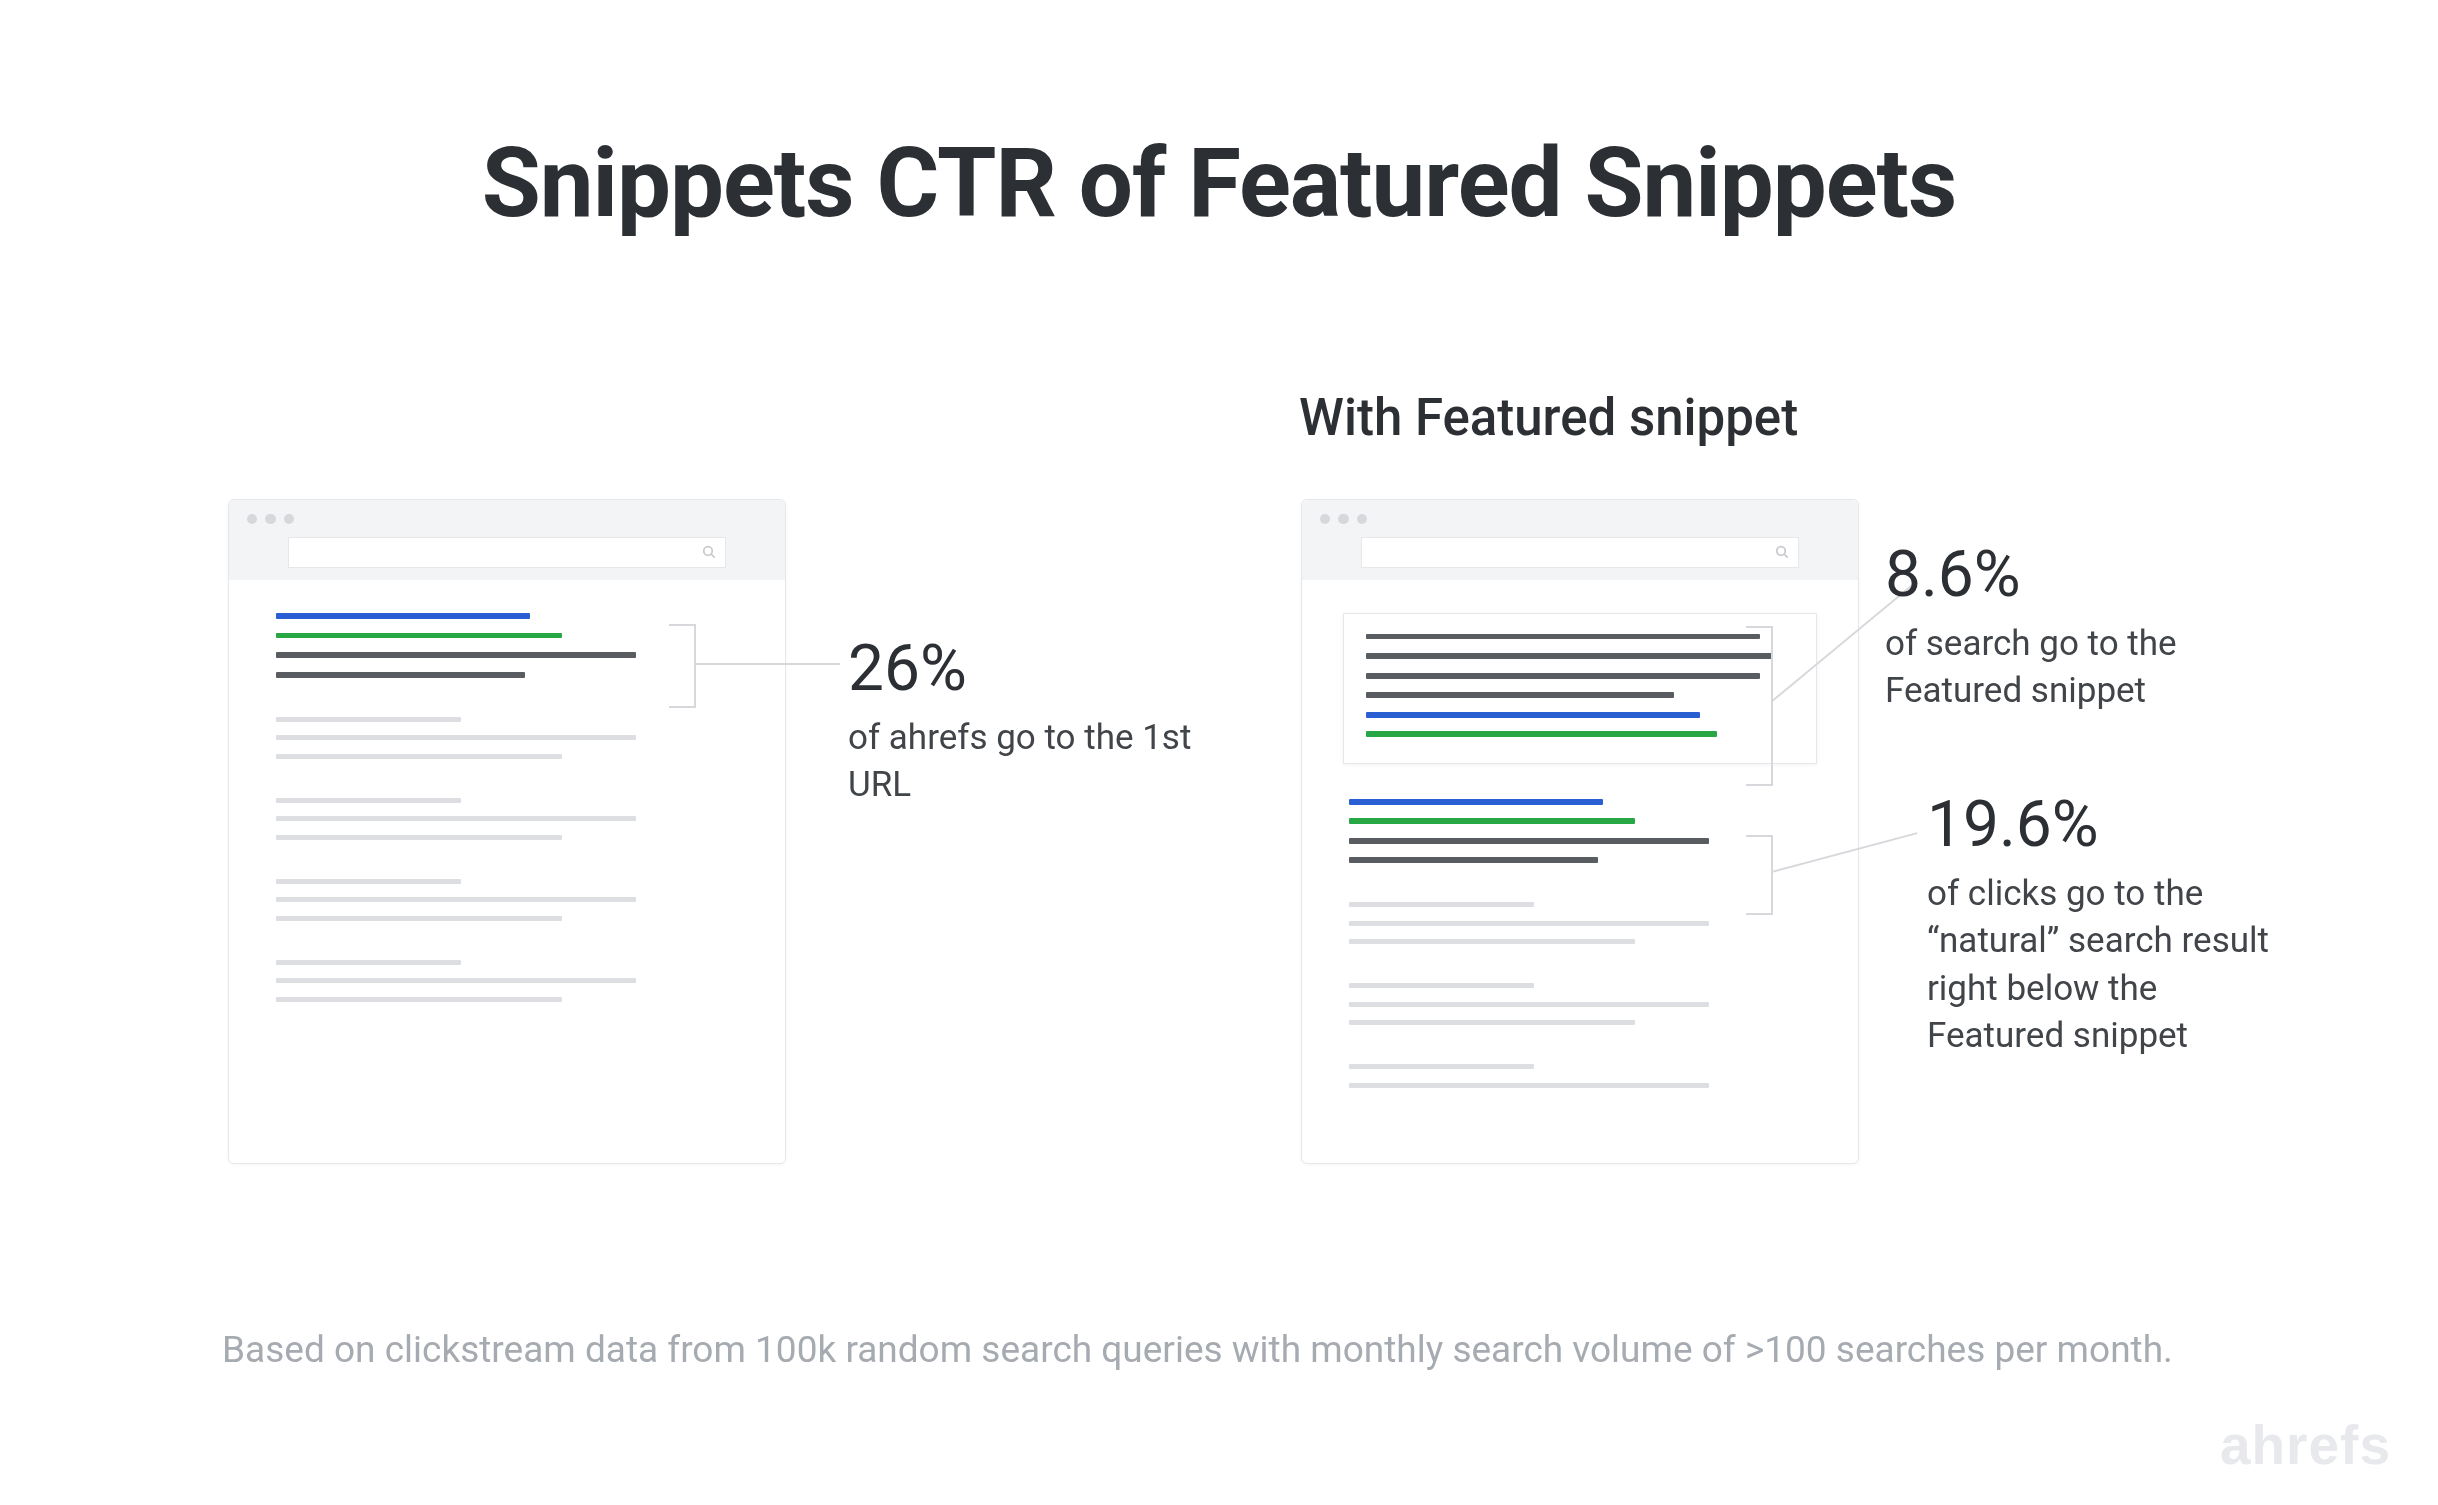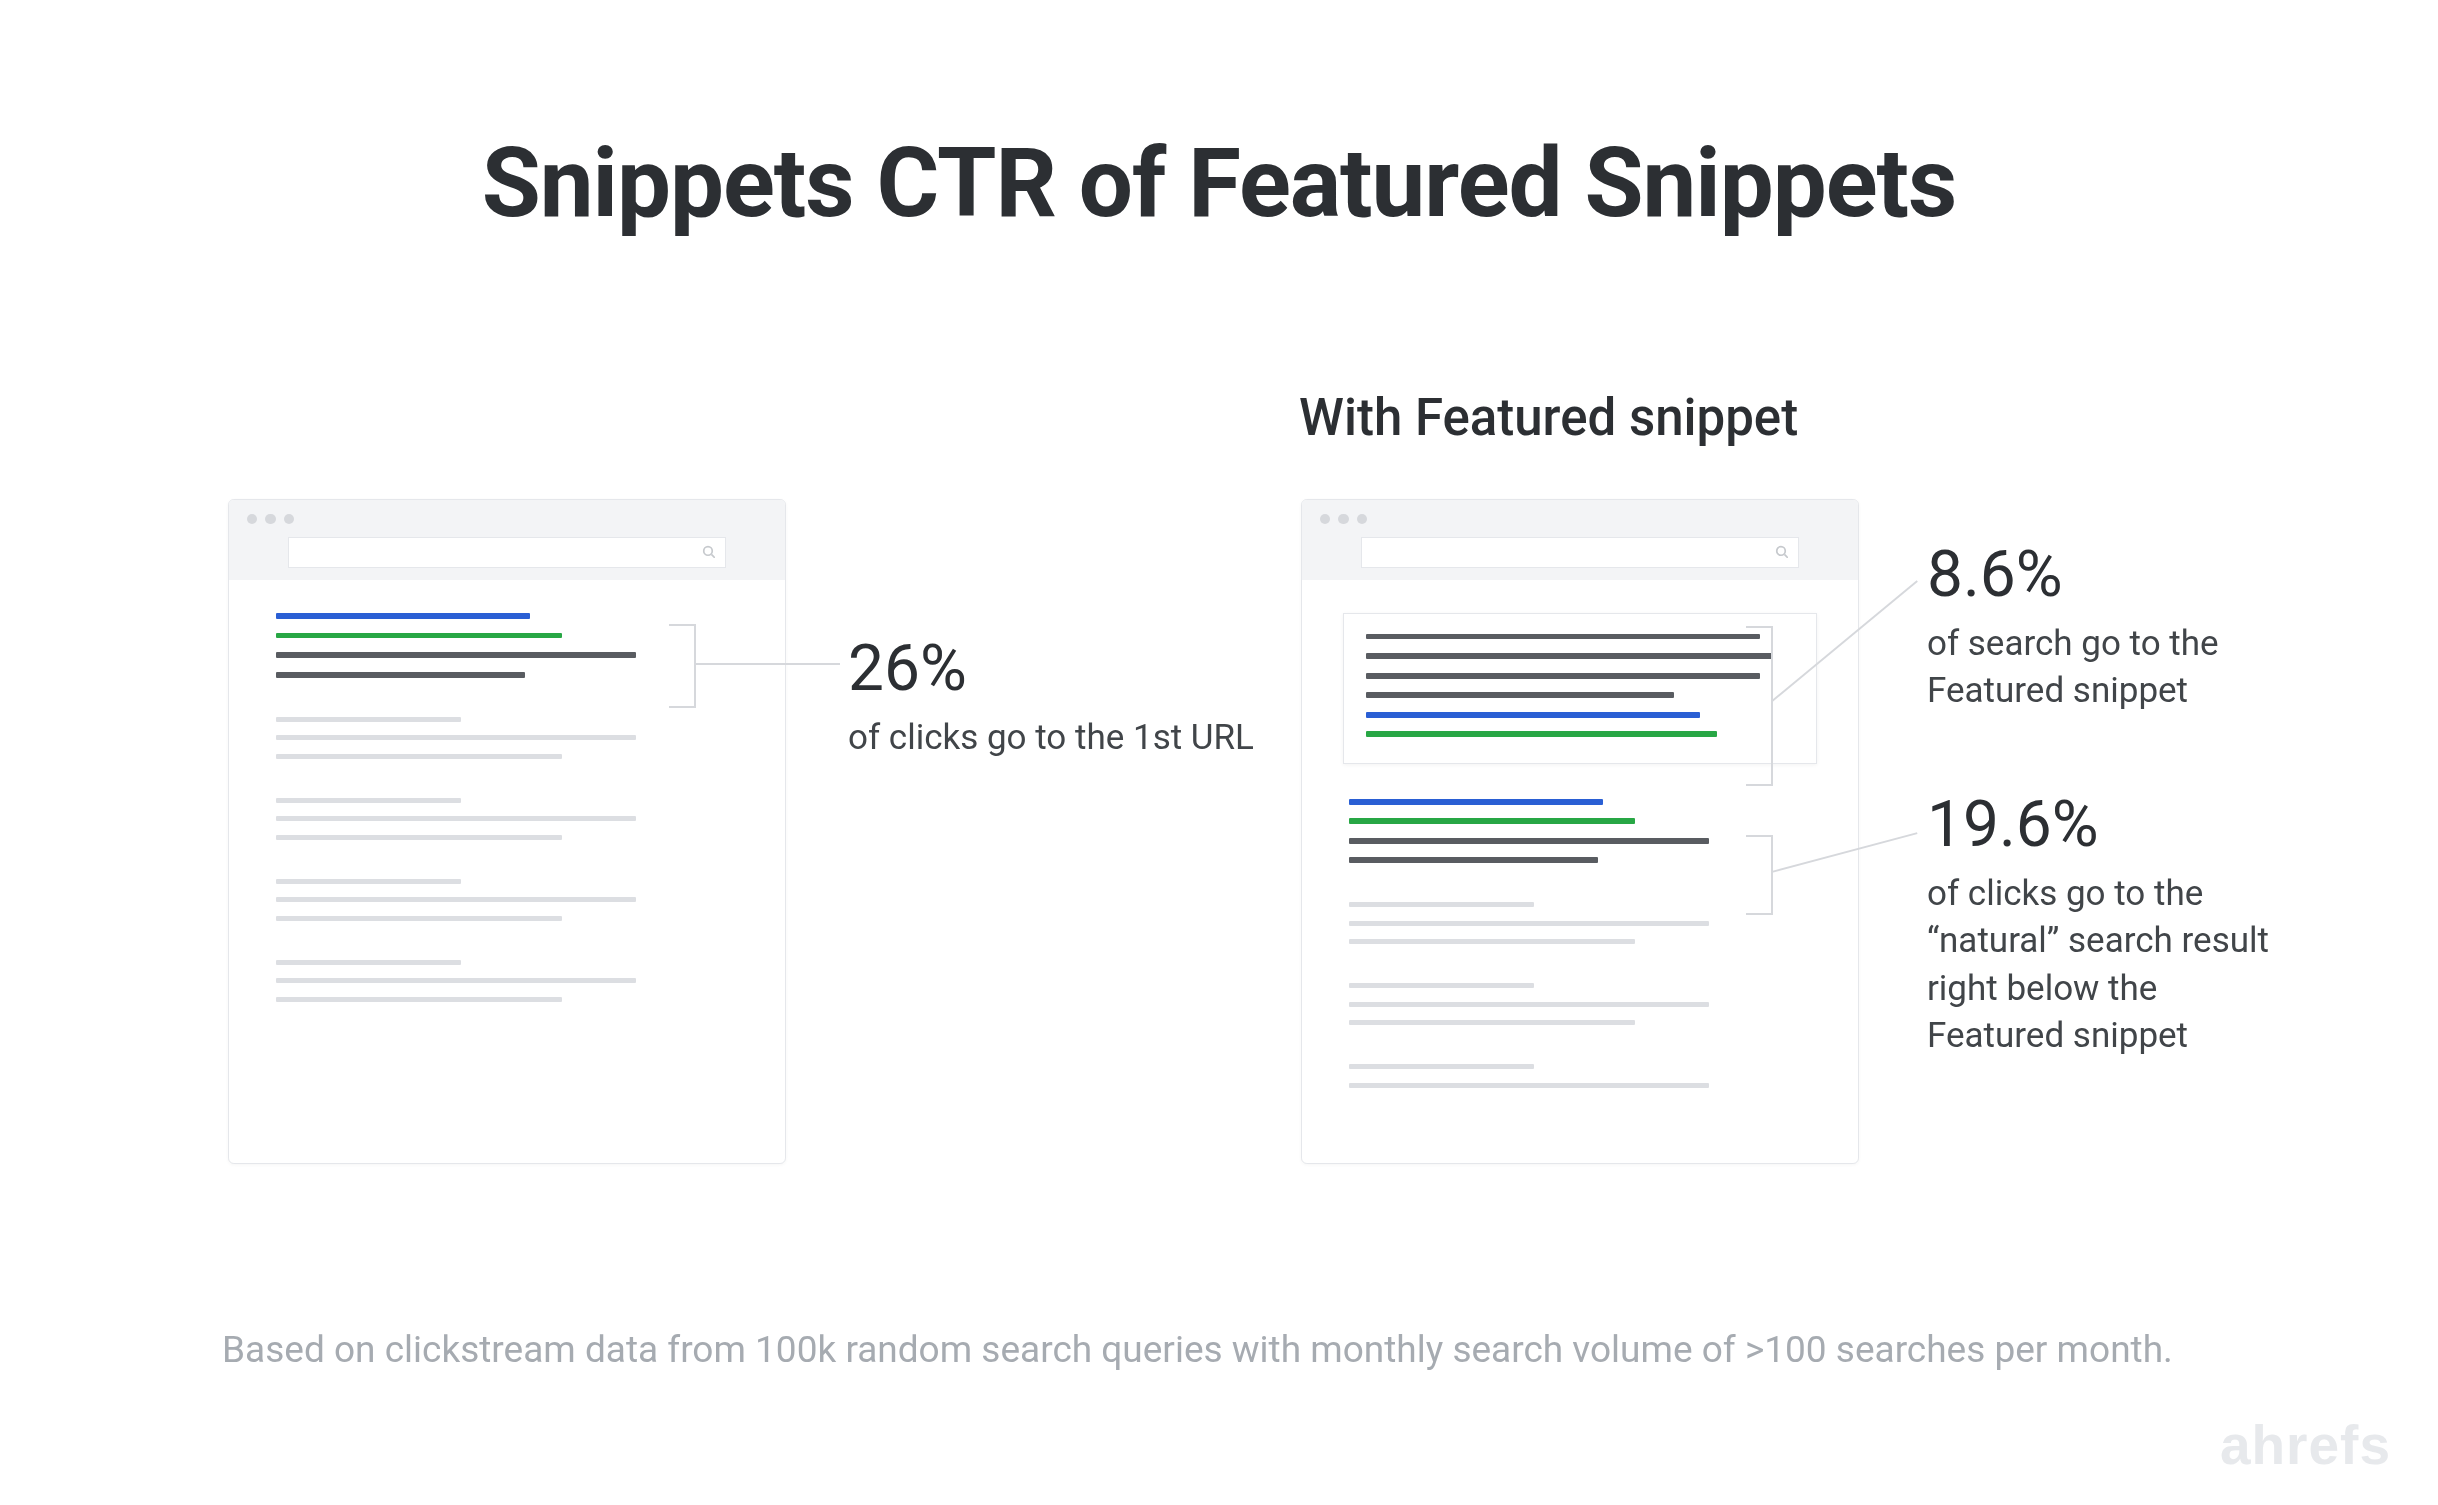--- a/index.html
+++ b/index.html
@@ -146,21 +146,21 @@
     margin-bottom: 9.8px;
   }
   .callout .desc {
     font-size: 35px;
     font-weight: 400;
     color: #414549;
     line-height: 1.35;
   }
 
   .callout-a { top: 634px;  left: 848px; width: 410px; }
-  .callout-b { top: 540px;  left: 1927px; }
+  .callout-b { top: 540px;  left: 1885px; }
   .callout-c { top: 790px;  left: 1927px; }
 
   
   .footnote {
     position: absolute;
     left: 222px;
     top: 1328px;
     font-size: 37px;
     color: #a6abb1;
     font-weight: 400;
@@ -293,21 +293,21 @@
     <line x1="0" y1="130" x2="150" y2="6" stroke="#d6d8dc" stroke-width="2"></line>
   </svg>
 
   <div class="bracket" style="top:835px; left:1746px; height:76px;"></div>
   <svg style="position:absolute; top:829px; left:1771px; width:156px; height:59px;" viewBox="0 0 160 60" width="156" height="59">
     <line x1="0" y1="44" x2="150" y2="4" stroke="#d6d8dc" stroke-width="2"></line>
   </svg>
 
   <div class="callout callout-a">
     <div class="value">26%</div>
-    <div class="desc">of clicks go to the 1st URL</div>
+    <div class="desc">of ahrefs go to the 1st URL</div>
   </div>
 
   <div class="callout callout-b">
     <div class="value">8.6%</div>
     <div class="desc">of search go to the Featured snippet</div>
   </div>
 
   <div class="callout callout-c">
     <div class="value">19.6%</div>
     <div class="desc">of clicks go to the “natural” search result right below the Featured snippet</div>

